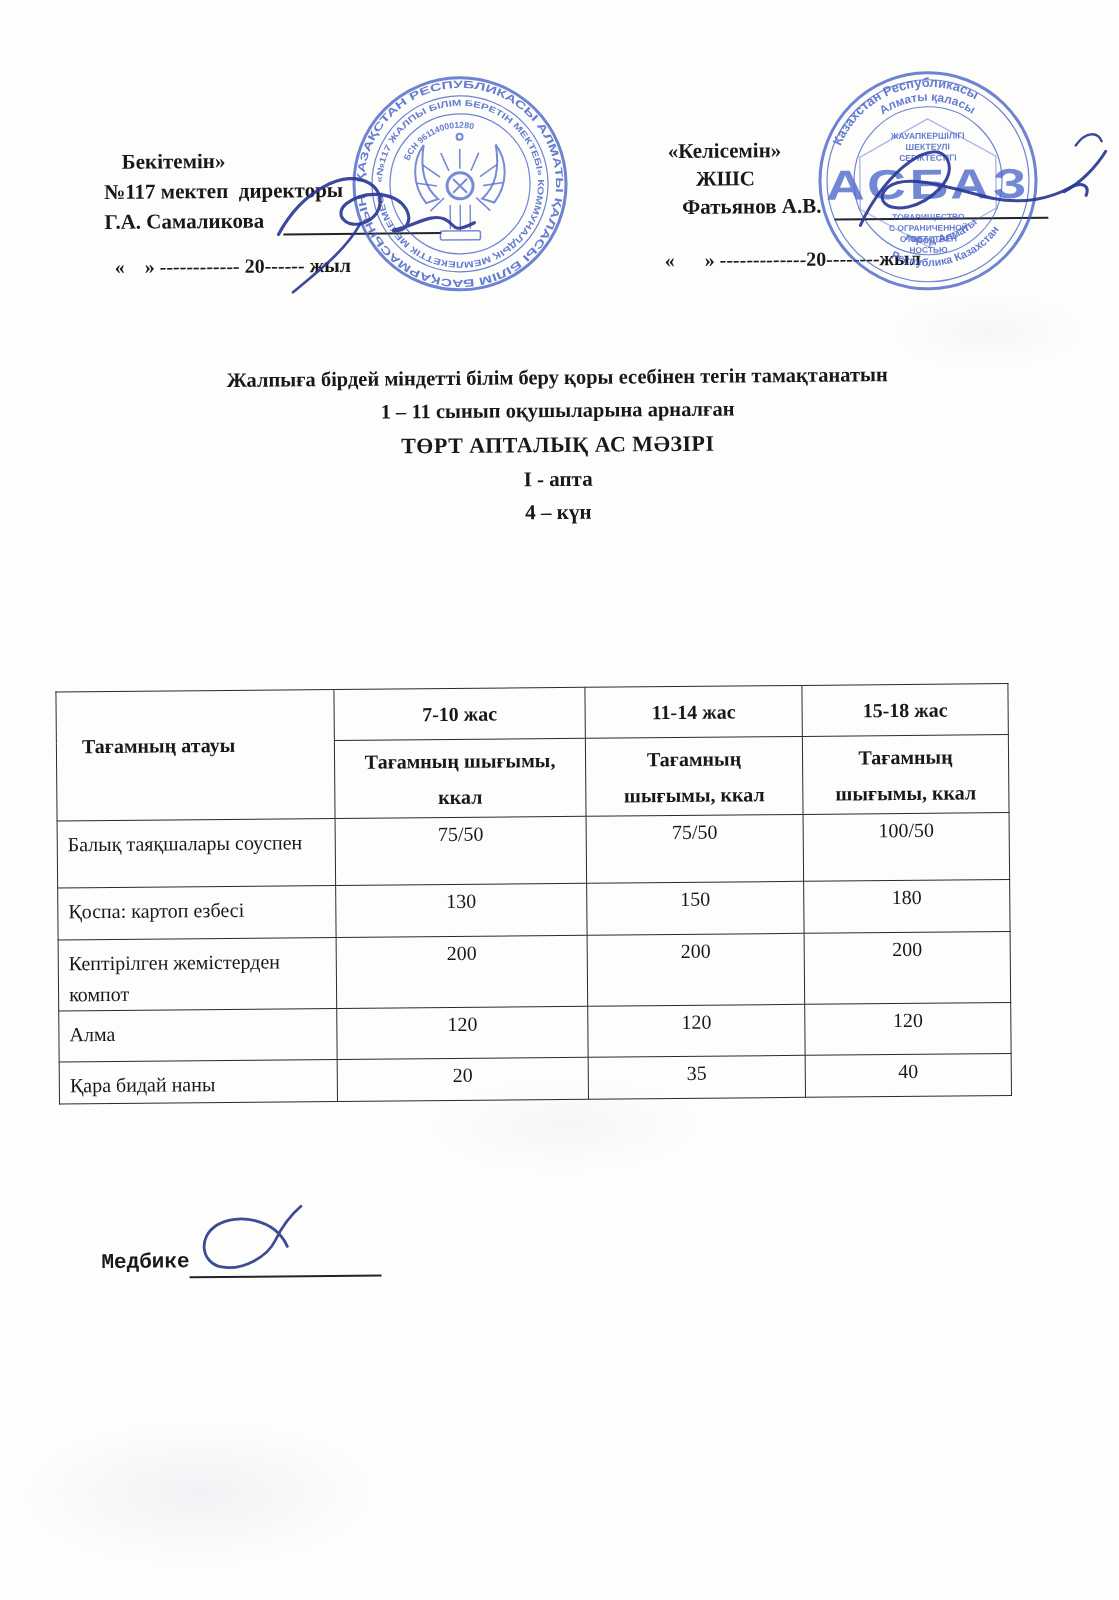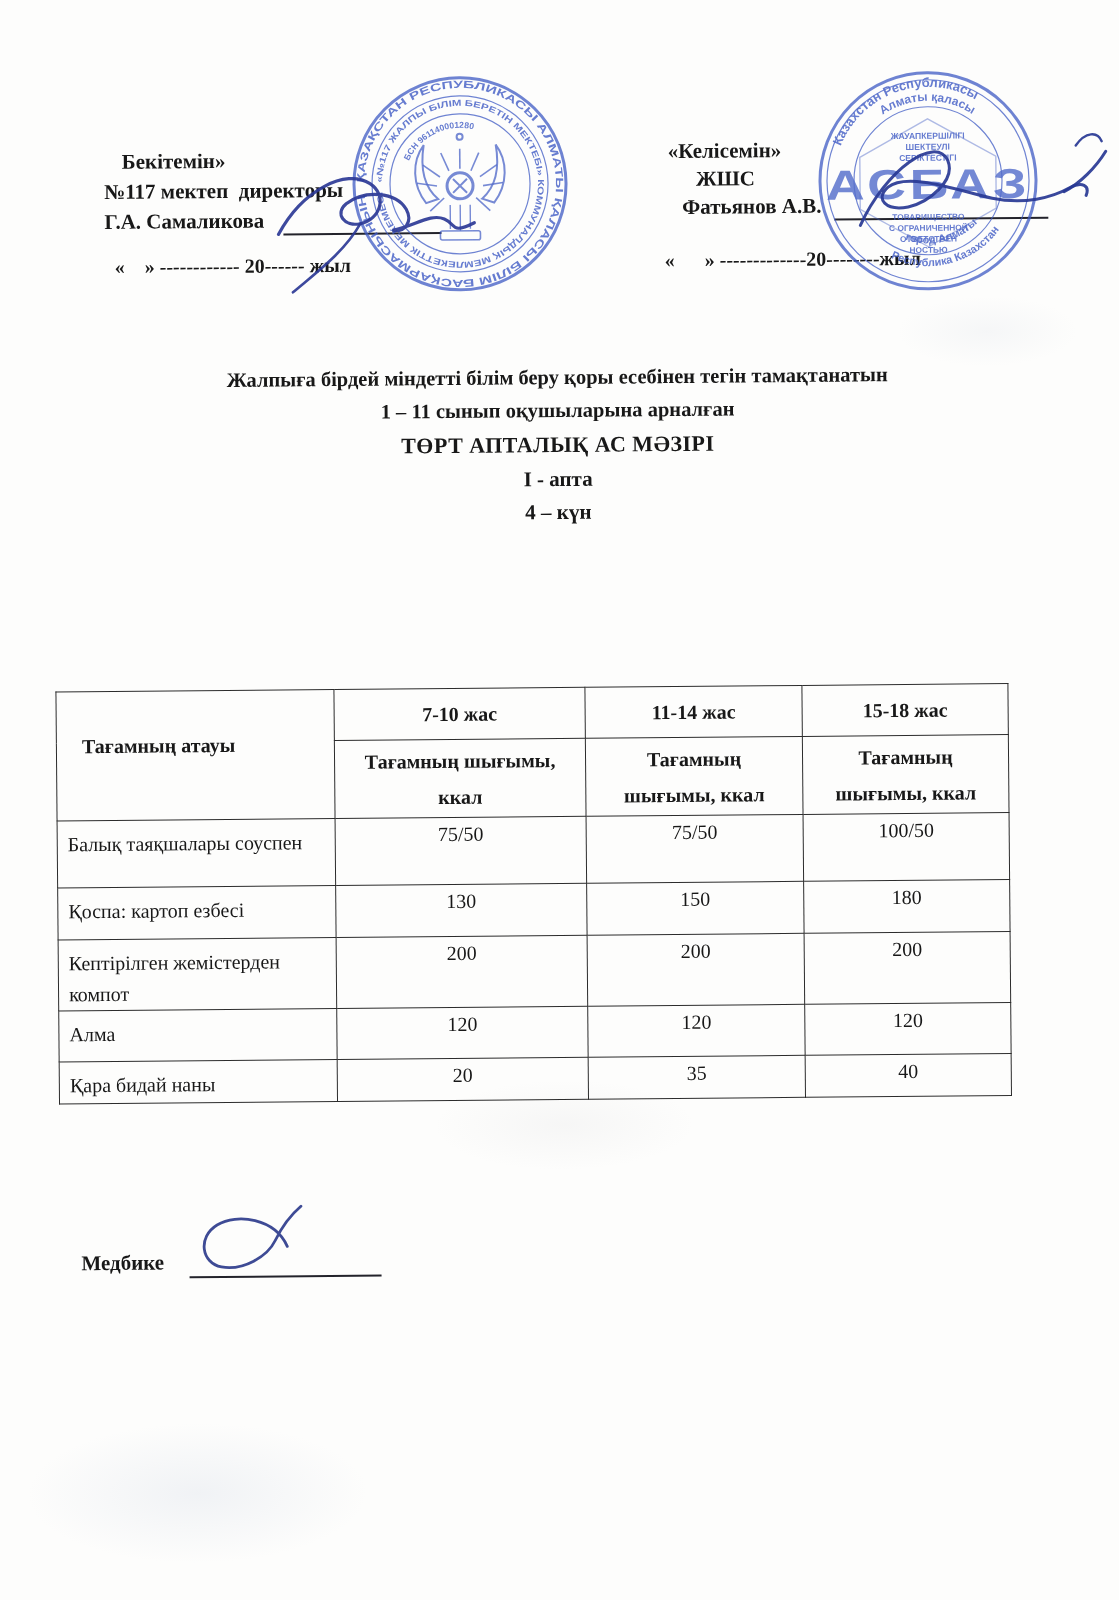--- a/index.html
+++ b/index.html
@@ -65,21 +65,21 @@
   th.sub .narrow{display:inline-block;max-width:150px;}
   td.dish{text-align:left;vertical-align:top;padding:8px 6px 0 10px;line-height:31px;}
   td.val{text-align:center;vertical-align:top;padding-top:5px;font-size:19.5px;}
   tr.r1 td{height:58px;}
   tr.r2 td{height:43px;}
   tr.r3 td{height:44px;}
   tr.r4 td{height:42px;}
   tr.r5 td{height:33px;}
 
   
-  #nurse{left:76px;top:1247px;font-size:21px;font-weight:bold;}
+  #nurse{left:96px;top:1247px;font-size:21px;font-weight:bold;font-family:Liberation Mono, monospace;}
 
   
   .blob{position:absolute;border-radius:50%;pointer-events:none;}
   #blob1{left:20px;top:1420px;width:340px;height:140px;
     background:radial-gradient(closest-side,rgba(190,200,218,.20),rgba(190,200,218,0));}
   #blob2{left:430px;top:1080px;width:260px;height:90px;
     background:radial-gradient(closest-side,rgba(185,185,190,.10),rgba(185,185,190,0));}
   #blob3{left:900px;top:300px;width:180px;height:70px;
     background:radial-gradient(closest-side,rgba(190,198,214,.12),rgba(190,198,214,0));}
 </style>

